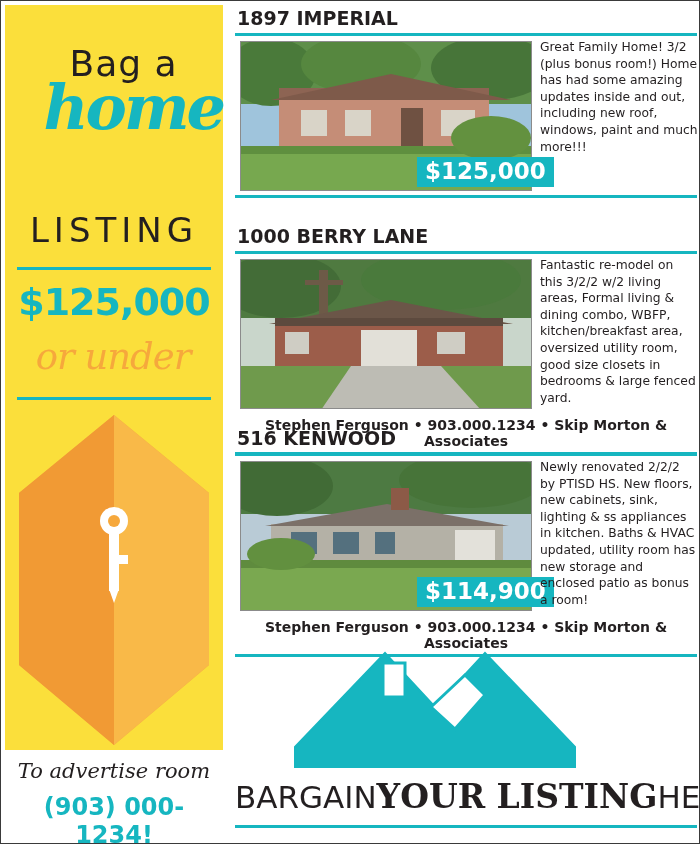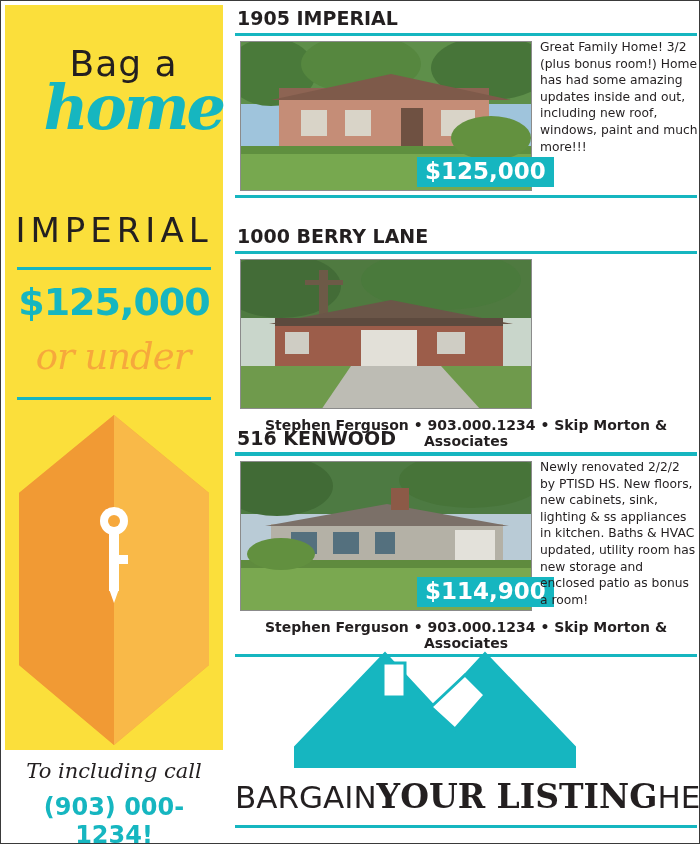--- a/index.html
+++ b/index.html
@@ -267,21 +267,21 @@
 </style>
 </head>
 <body>
 
 <div id="page">
 
   <div id="left-panel">
 
     <div class="bag-a">Bag a</div>
     <div class="home-word">home</div>
-    <div class="bargain-word">IMPERIAL</div>
+    <div class="bargain-word">LISTING</div>
 
     <div class="rule-teal" style="top:262px;"></div>
     <div class="price-big">$125,000</div>
     <div class="or-under">or under</div>
     <div class="rule-teal" style="top:392px;"></div>
 
     <div id="house-graphic">
       <svg width="190" height="330" viewBox="0 0 190 330">
         <polygon points="95,0 190,78 190,250 95,330 0,250 0,78" fill="#f6a83c"></polygon>
         <polygon points="95,0 190,78 190,250 95,330" fill="#f9b948"></polygon>
@@ -290,25 +290,25 @@
       <div class="key-shape">
         <div class="key-head"></div>
         <div class="key-hole"></div>
         <div class="key-stem"></div>
         <div class="key-tooth1"></div>
         <div class="key-tip"></div>
       </div>
     </div>
   </div>
 
-  <div class="advertise-line1">To including call</div>
+  <div class="advertise-line1">To advertise room</div>
   <div class="advertise-line2">(903) 000-1234!</div>
 
   <div class="listing" style="top:6px;">
-    <div class="listing-title">1905 IMPERIAL</div>
+    <div class="listing-title">1897 IMPERIAL</div>
     <div class="listing-rule"></div>
     <div class="listing-body">
       <div class="photo">
         <svg width="292" height="150" viewBox="0 0 292 150">
           <rect x="0" y="0" width="292" height="150" fill="#9fc4dc"></rect>
 
           <rect x="0" y="0" width="292" height="62" fill="#5e8f4a"></rect>
           <ellipse cx="30" cy="30" rx="45" ry="34" fill="#4a7a3a"></ellipse>
           <ellipse cx="120" cy="22" rx="60" ry="30" fill="#56873f"></ellipse>
           <ellipse cx="250" cy="26" rx="60" ry="32" fill="#477539"></ellipse>
@@ -352,20 +352,21 @@
           <rect x="34" y="58" width="228" height="8" fill="#5d4a3e"></rect>
 
           <rect x="120" y="70" width="56" height="36" fill="#e2e0d8"></rect>
           <rect x="44" y="72" width="24" height="22" fill="#cfcdc4"></rect>
           <rect x="196" y="72" width="28" height="22" fill="#cfcdc4"></rect>
 
           <rect x="0" y="106" width="292" height="44" fill="#6f9a4c"></rect>
           <polygon points="110,106 200,106 240,150 80,150" fill="#bdbcb4"></polygon>
         </svg>
       </div>
+      <div class="desc">Fantastic re-model on this 3/2/2 w/2 living areas, Formal living &amp; dining combo, WBFP, kitchen/breakfast area, oversized utility room, good size closets in bedrooms &amp; large fenced yard.</div>
     </div>
     <div class="agent-line">Stephen Ferguson  •  903.000.1234  •  Skip Morton &amp; Associates</div>
     <div class="listing-rule"></div>
   </div>
 
   <div class="listing" style="top:426px;">
     <div class="listing-title">516 KENWOOD</div>
     <div class="listing-rule"></div>
     <div class="listing-body">
       <div class="photo">

